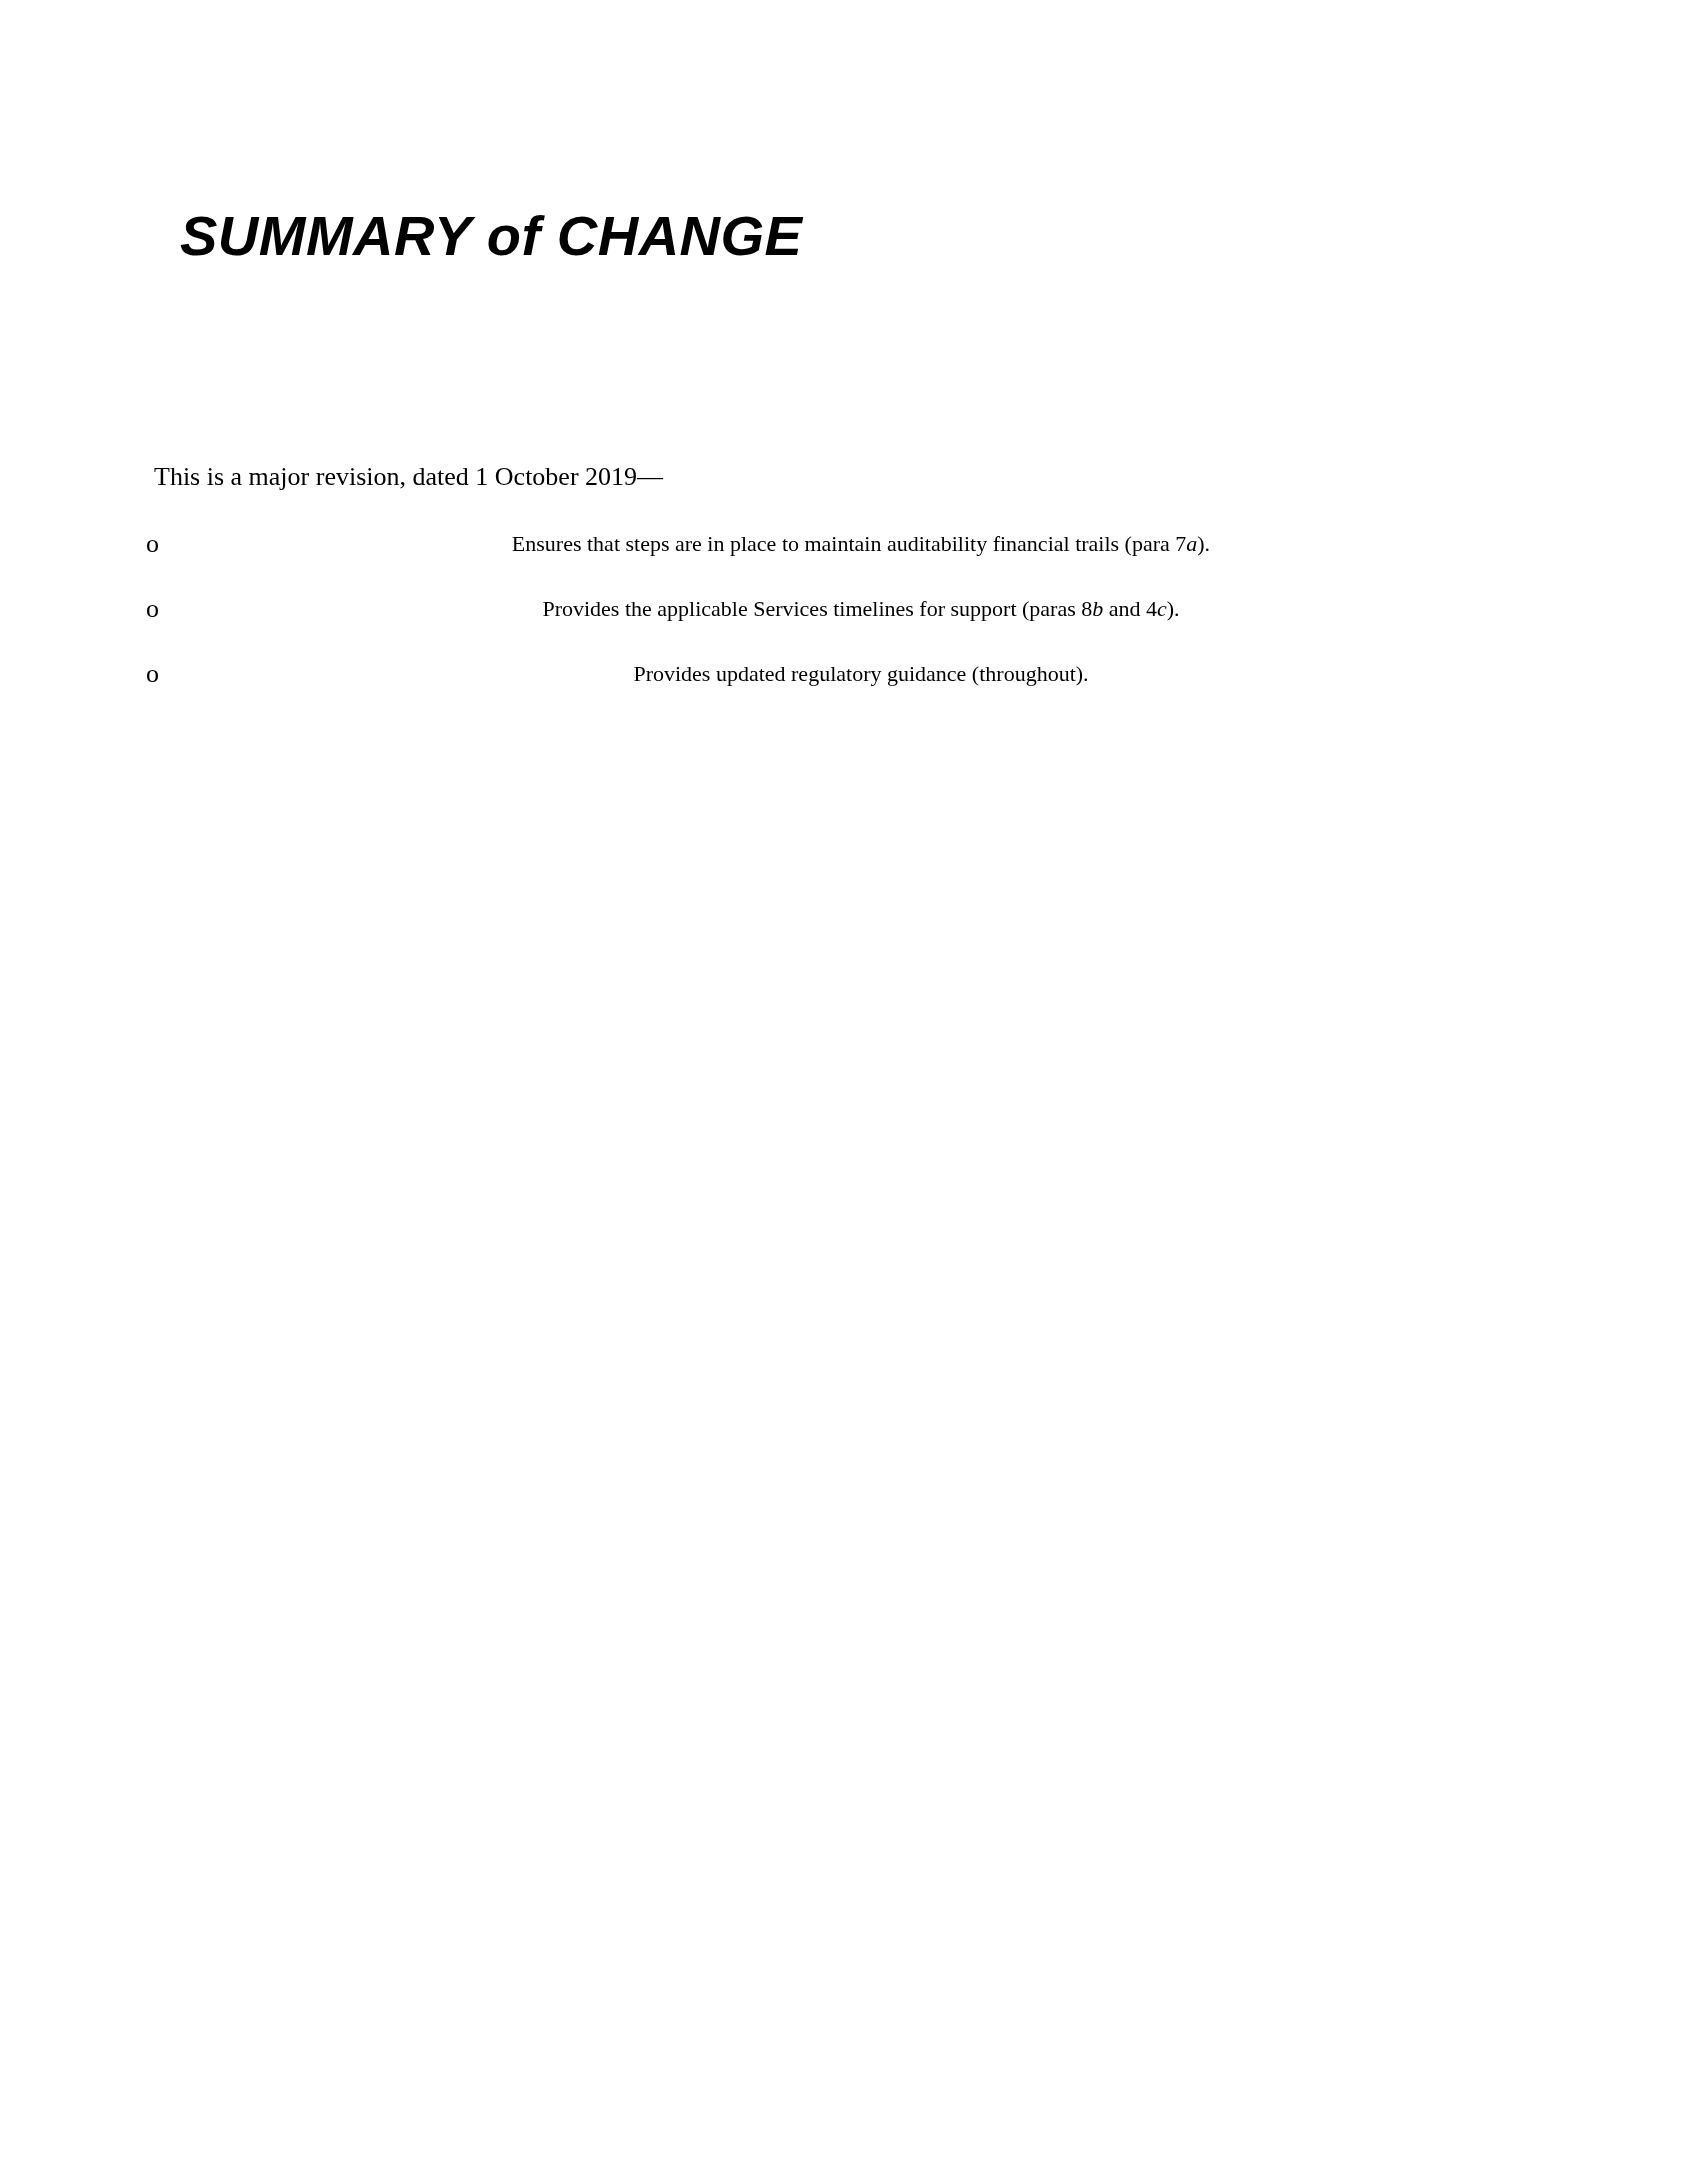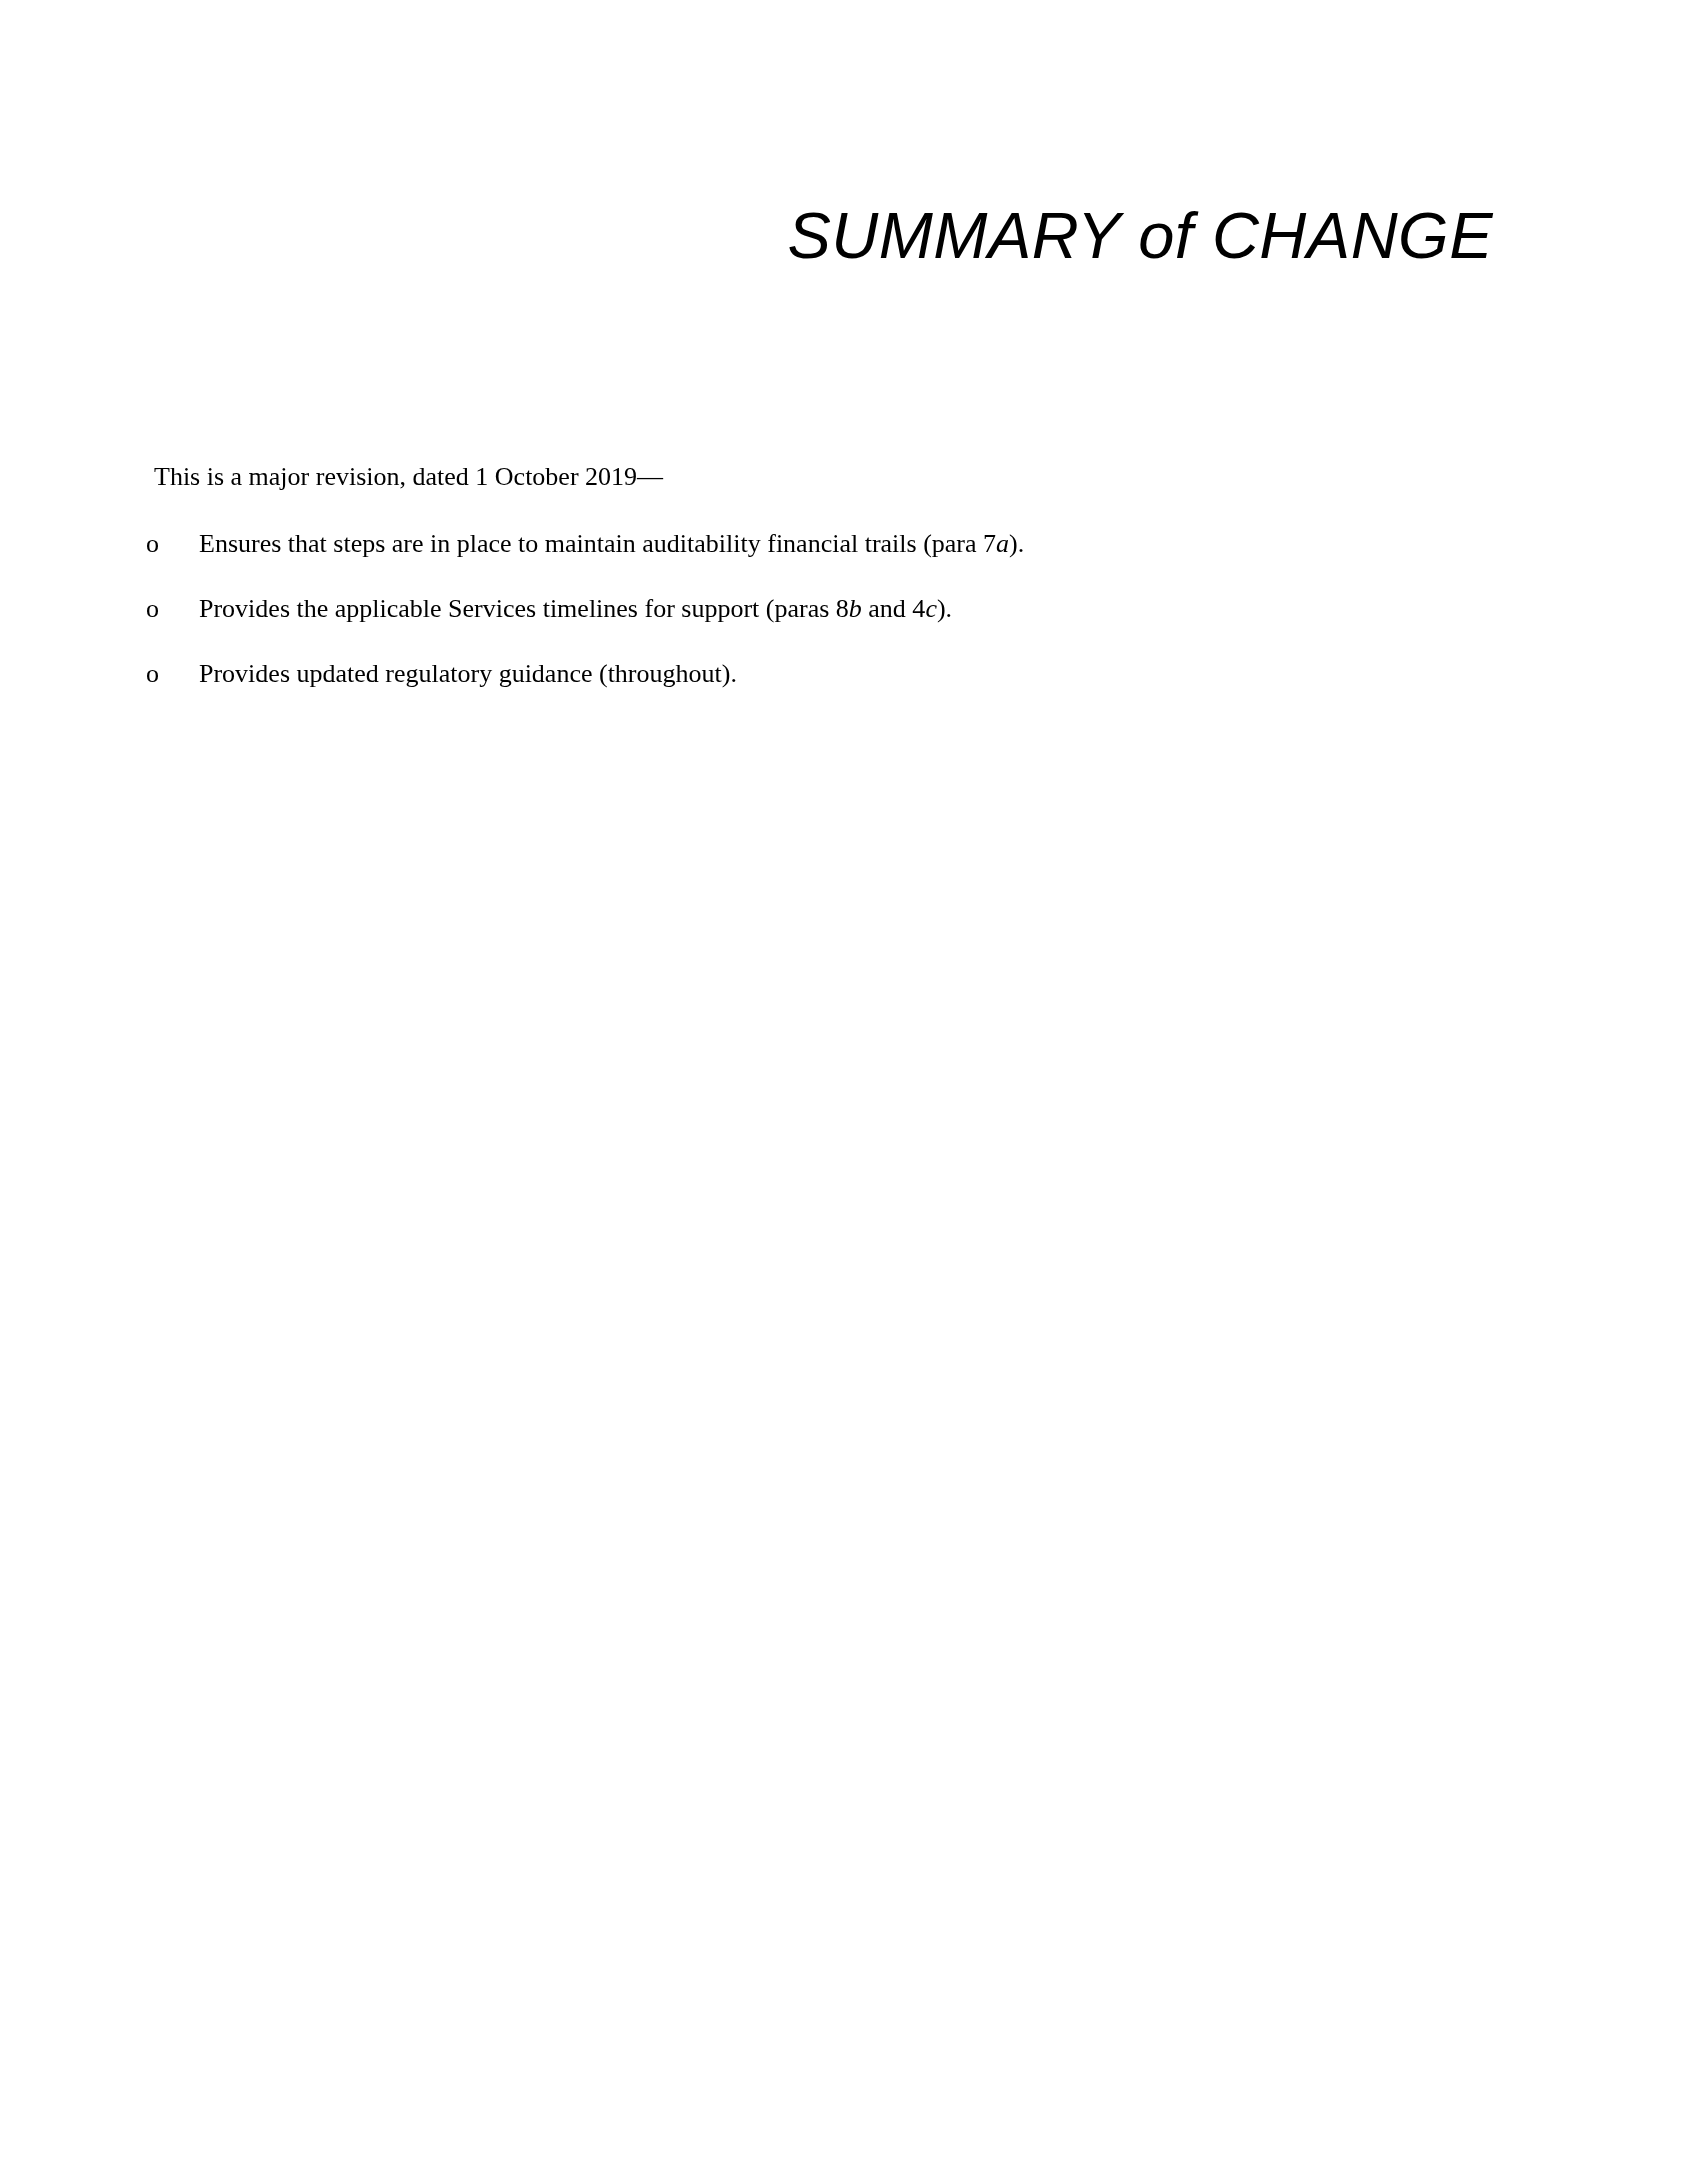--- a/index.html
+++ b/index.html
@@ -22,28 +22,27 @@
     width: 1686px;
     height: 2182px;
     background: #ffffff;
   }
   .doc-title {
     position: absolute;
     left: 180px;
     top: 188px;
     width: 1313px;
     font-family: "Liberation Sans", sans-serif;
-    font-weight: normal;
+    font-weight: bold;
     font-style: italic;
-    font-size: 65px;
+    font-size: 56px;
     line-height: 96px;
     letter-spacing: 0.5px;
     color: #000000;
     white-space: nowrap;
-    text-align: right;
   }
   .meta-block {
     position: absolute;
     left: 146px;
     top: 361px;
     width: 1286px;
     font-size: 26px;
     line-height: 35px;
   }
   .meta-line {
@@ -75,22 +74,23 @@
     position: absolute;
     left: 0;
     top: 0;
     width: 44px;
     font-size: 26px;
     line-height: 35px;
   }
   .bullet-text {
     display: block;
     margin-left: 53px;
-    font-size: 26px;
+    font-size: 22px;
     line-height: 35px;
+    text-align: center;
   }
   .bullet-text i {
     font-style: italic;
   }
 </style>
 </head>
 <body>
 
 <div class="page">
 

